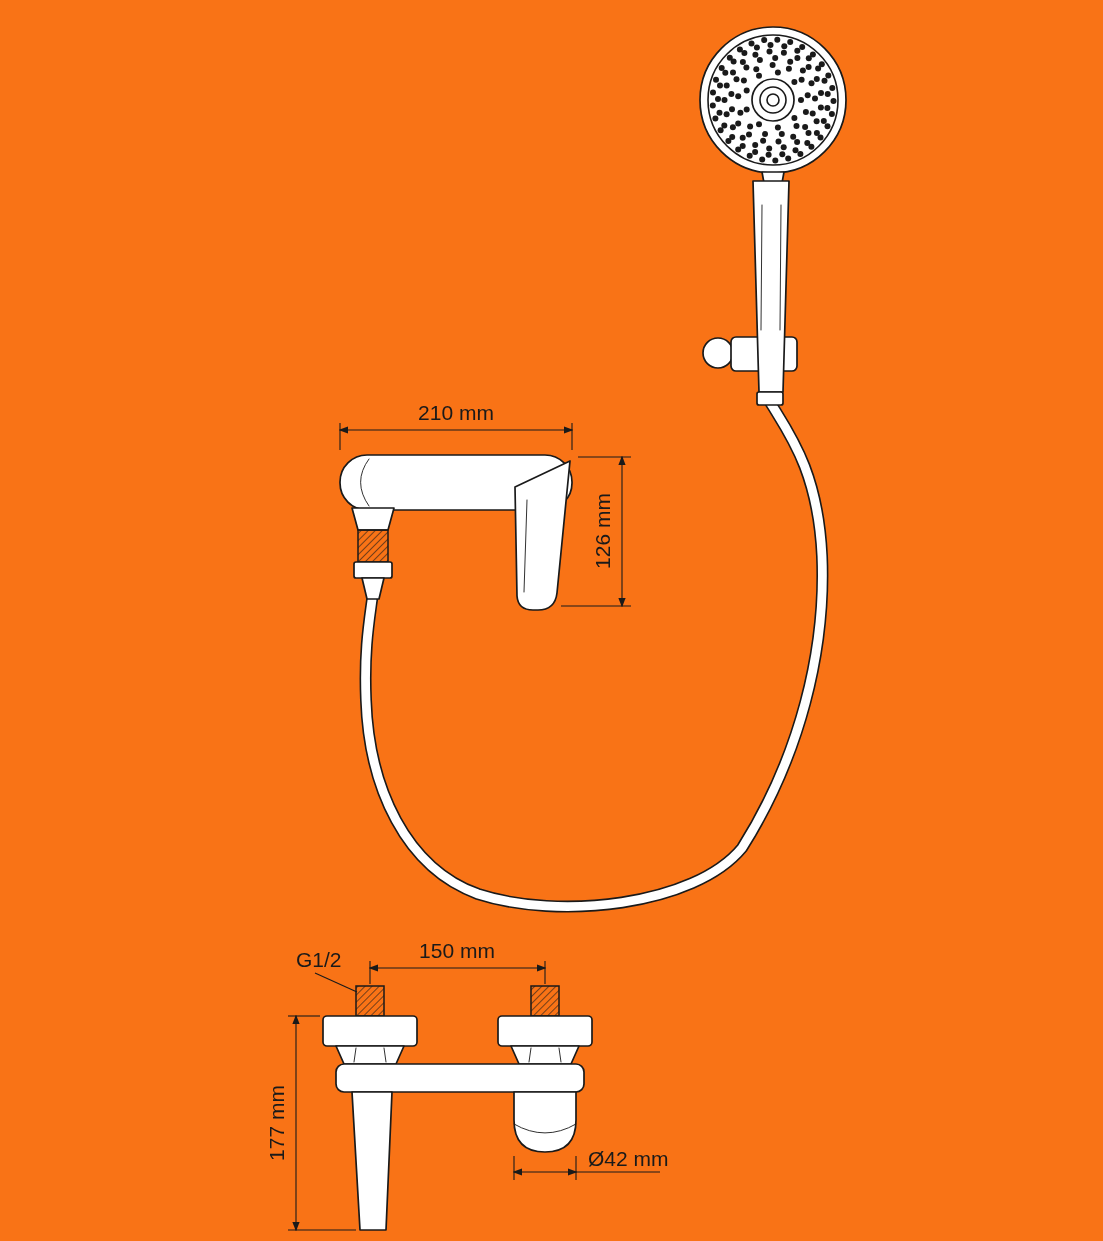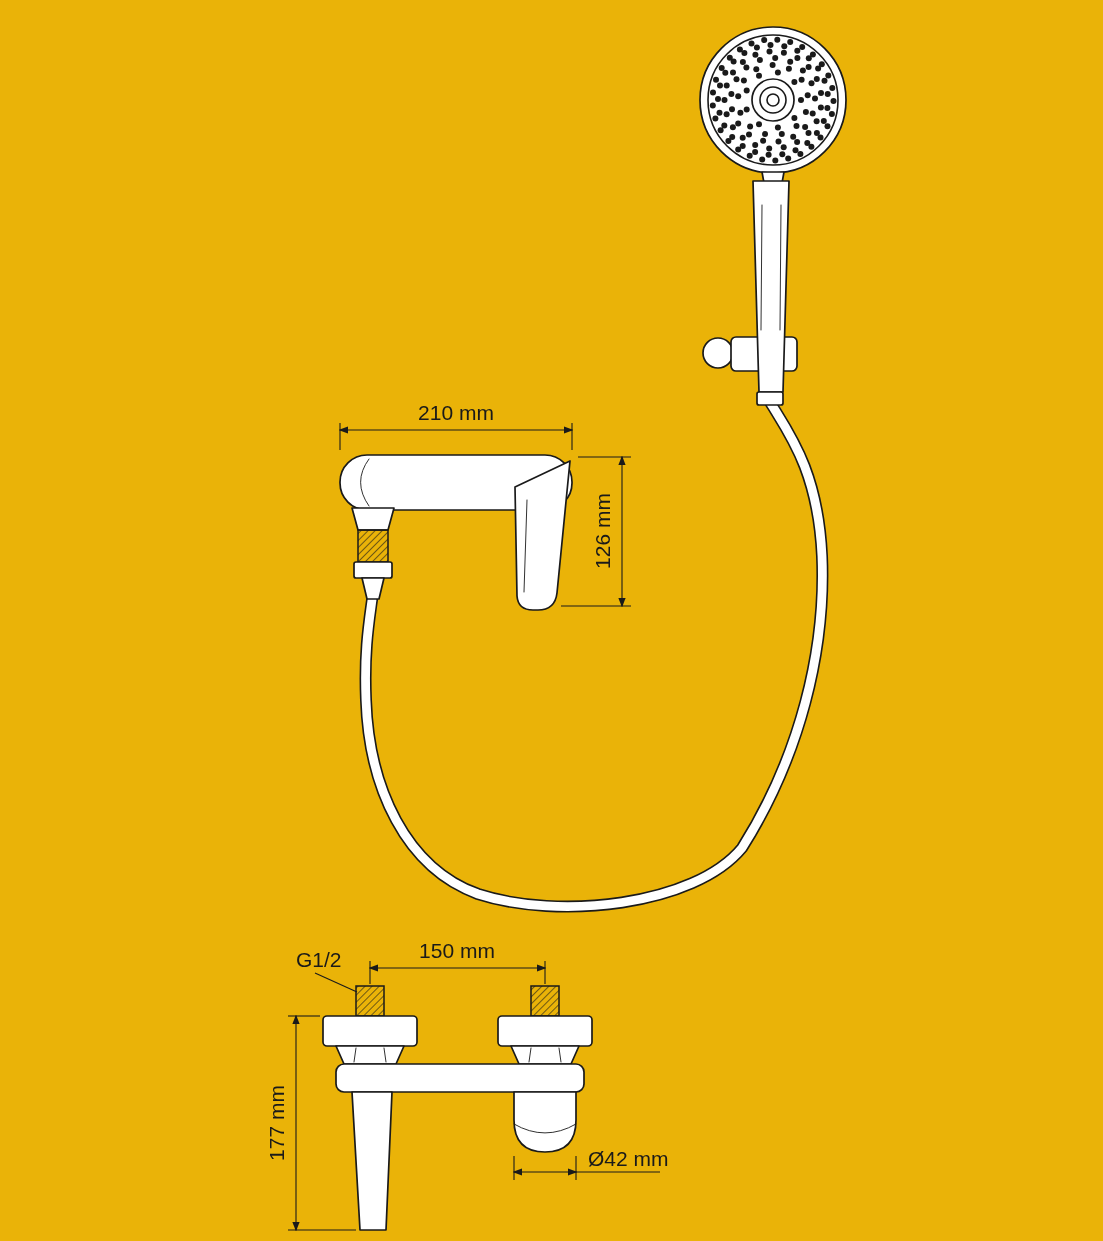--- a/index.html
+++ b/index.html
@@ -4,21 +4,21 @@
 <style>
   html, body {
     margin: 0;
     padding: 0;
     background: #ffffff;
   }
   .canvas {
     position: relative;
     width: 1103px;
     height: 1241px;
-    background: #eab308;
+    background: #f97316;
     overflow: hidden;
   }
   svg { display: block; }
 
   
   .ln   { fill: none; stroke: #1a1a1a; stroke-width: 1.6; stroke-linecap: round; }
   .thin { fill: none; stroke: #1a1a1a; stroke-width: 0.9; stroke-linecap: round; }
   .wf   { fill: #ffffff; stroke: #1a1a1a; stroke-width: 1.7; stroke-linejoin: round; }
   .hf   { fill: url(#hatch); stroke: #1a1a1a; stroke-width: 1.5; }
   .dim-line { fill: none; stroke: #1a1a1a; stroke-width: 1.1; }

